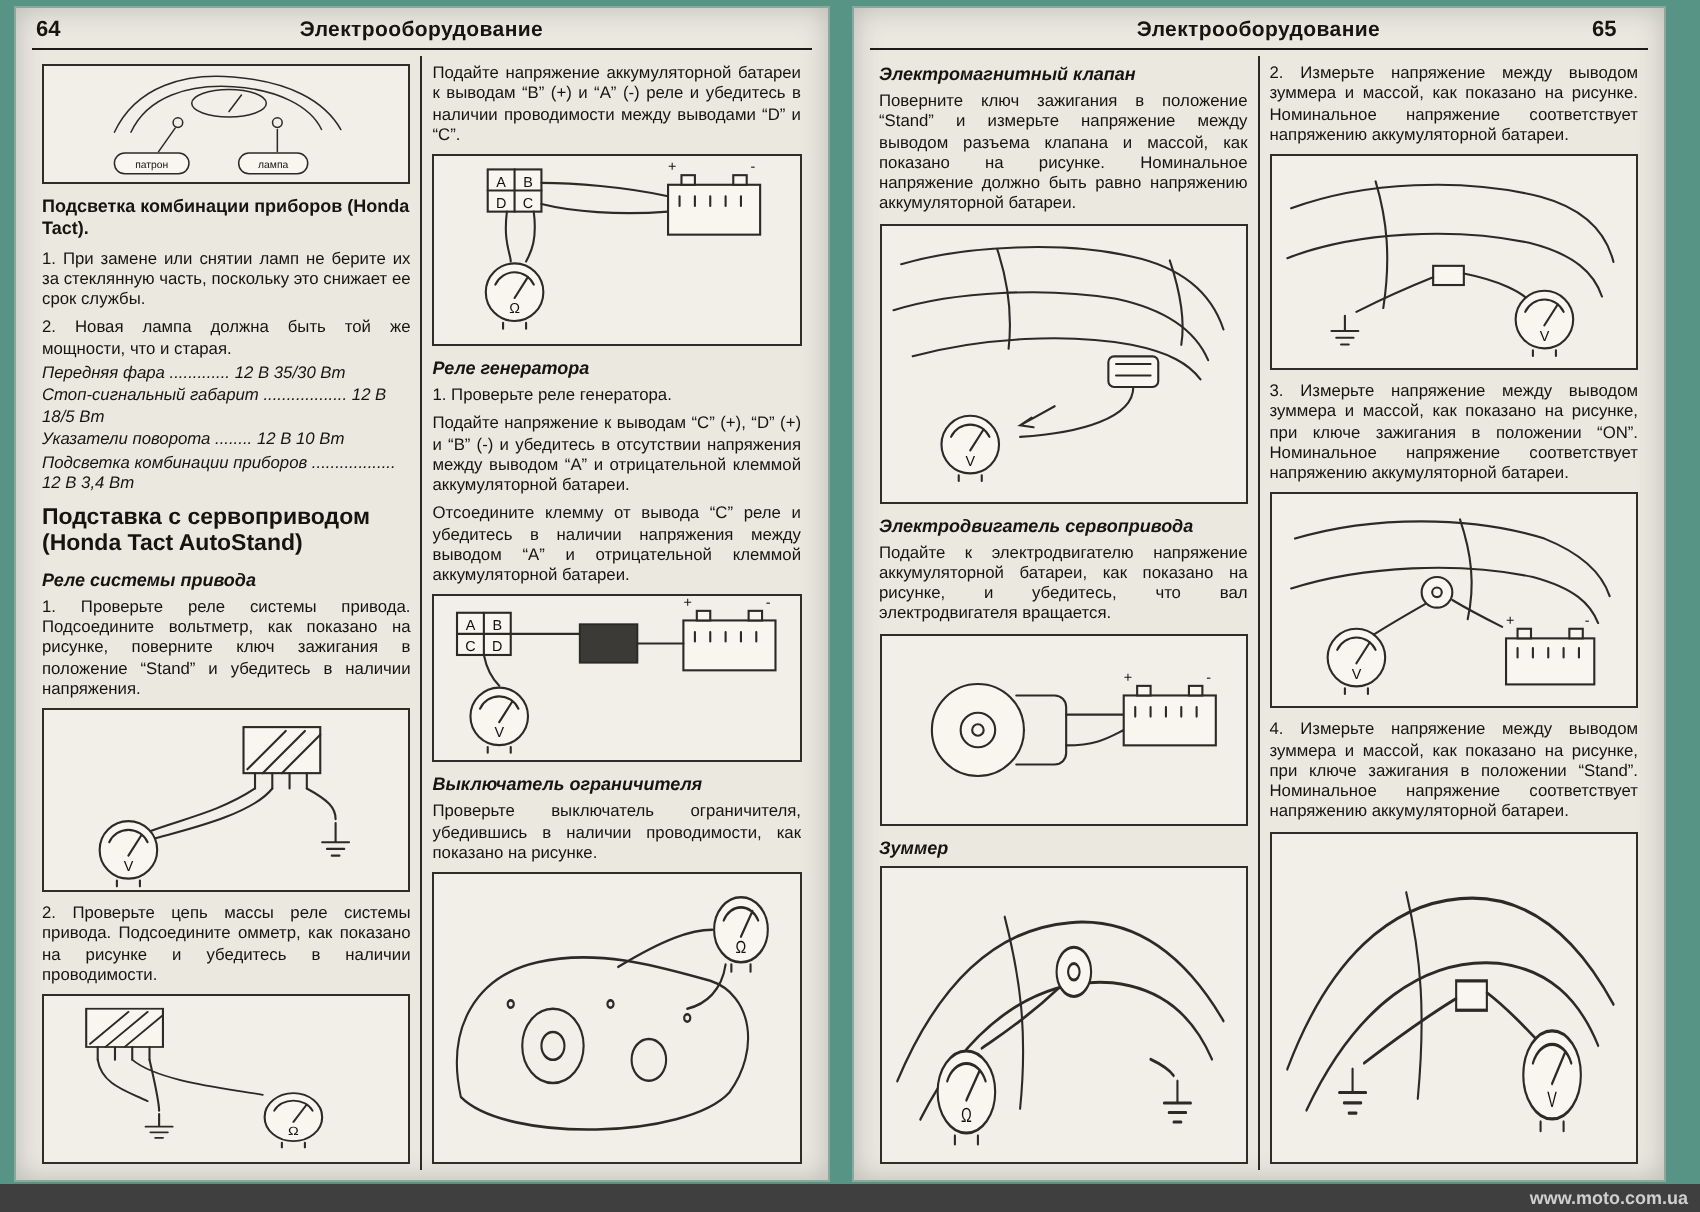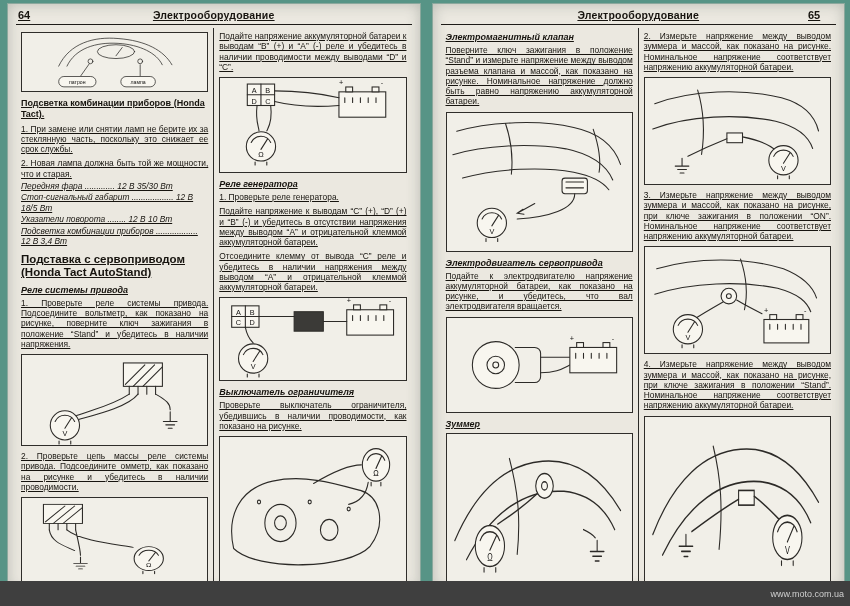--- a/index.html
+++ b/index.html
@@ -4,21 +4,21 @@
 <style>
   * { box-sizing: border-box; margin: 0; padding: 0; }
   html, body { width: 850px; height: 606px; }
   body {
     background: #579486;
     font-family: "Liberation Sans", sans-serif;
     color: #17140f;
     position: relative;
     overflow: hidden;
   }
-  .spread { position: absolute; inset: 0; display: flex; gap: 11px; padding: 3px 5px 15px 7px; text-decoration: underline; }
+  .spread { position: absolute; inset: 0; display: flex; gap: 11px; padding: 3px 17px 15px 7px; }
   .page {
     background: #ebe8e0;
     flex: 1;
     display: flex;
     flex-direction: column;
     padding: 4px 8px 5px;
     overflow: hidden;
     box-shadow: inset 0 0 14px rgba(55,70,60,.28);
     border: 1px solid #8ba89d;
   }
@@ -35,23 +35,23 @@
   .sub { font-size: 9px; font-style: italic; font-weight: bold; margin: 3px 0 1px; }
   .spec { font-size: 8.4px; font-style: italic; line-height: 1.25; margin: 0 0 1px; }
   .fig { border: 1px solid #2f2d2a; background: #f1efe8; margin: 3px 0; flex: 0 0 auto; overflow: hidden; }
   .fig.grow { flex: 1 1 auto; min-height: 60px; }
   .fig svg { display: block; width: 100%; height: 100%; }
   .fig svg .ln { fill: none; stroke: #2c2a27; stroke-width: 1.1; stroke-linecap: round; }
   .fig svg .bx { fill: #f8f6ef; stroke: #2c2a27; stroke-width: 1.1; }
   .fig svg .dk { fill: #3b3a37; stroke: #2c2a27; stroke-width: 1; }
   .fig svg text { font: 7.5px "Liberation Sans", sans-serif; fill: #121110; }
   .footer {
-    position: absolute; left: 0; right: 0; bottom: 0; height: 25px;
+    position: absolute; left: 0; right: 0; bottom: 0; height: 14px;
     background: #3f3f3f; color: #cfcfcf; font-size: 9px;
-    display: flex; align-items: center; justify-content: flex-end; padding: 0 6px;
+    display: flex; align-items: center; justify-content: flex-end; padding: 0 6px; font-weight: bold;
   }
 </style>
 </head>
 <body>
 
 <div class="spread">
 
   <section class="page">
     <header class="page-header">
       <span class="num">64</span>

